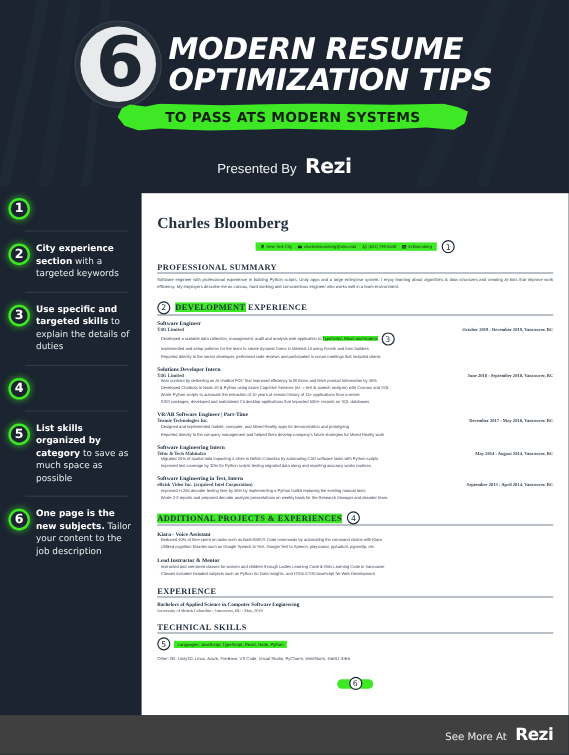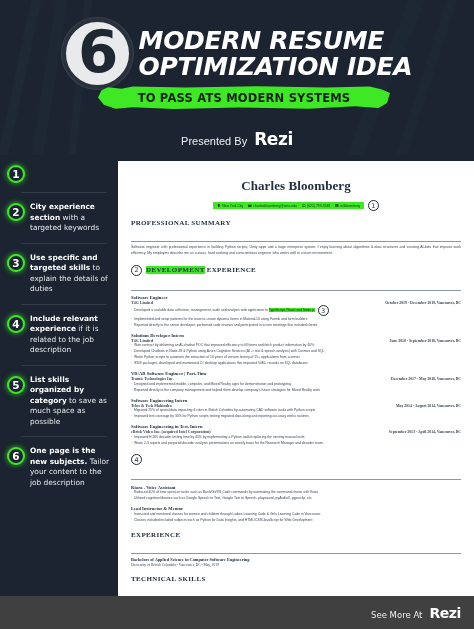--- a/index.html
+++ b/index.html
@@ -68,38 +68,38 @@
     color: #fff; font-size: 10.5px; font-weight: 700;
     font-family: "DejaVu Sans", sans-serif; margin-top: 1px;
     box-shadow: 0 0 5px 1px rgba(62,232,37,.55); }
   .tip-text { font-size: 7.4px; line-height: 1.42; color: #e9ebee;
     font-family: "DejaVu Sans", sans-serif; }
   .tip-text b { font-weight: 700; color: #fff; }
 
   
   .page { position: absolute; left: 118px; top: 6px; right: 0; bottom: 0;
     background: #ffffff; padding: 17px 13px 0 13px; }
-  .r-name { text-align: center; font-family: "Liberation Serif", serif;
+  .r-name { text-align: left; font-family: "Liberation Serif", serif;
     font-weight: 700; font-size: 13px; color: #23303f; letter-spacing: .1px; }
   .contact-row { display: flex; align-items: center; justify-content: center;
     gap: 4px; margin-top: 6px; position: relative; }
   .contact-hl { background: #3ee825; display: flex; align-items: center; gap: 5px;
     padding: 1.5px 4px; }
   .citem { display: flex; align-items: center; gap: 1.5px;
     font-size: 3.4px; color: #1d2a1a; font-family: "Liberation Sans", sans-serif;
     white-space: nowrap; }
   .cico { width: 3.6px; height: 3.6px; flex: 0 0 auto; }
   .marker { width: 11px; height: 11px; border-radius: 50%;
     border: 1px solid #1f2a37; background: #fff;
     display: inline-flex; align-items: center; justify-content: center;
     font-size: 6.5px; color: #1f2a37; font-family: "DejaVu Sans", sans-serif;
     flex: 0 0 auto; }
   .sec { margin-top: 8px; }
   .sec-head { display: flex; align-items: center; gap: 4px;
-    border-bottom: 1px solid #8b97a5; padding-bottom: 14px; }
+    border-bottom: 1px solid #8b97a5; padding-bottom: 0; }
   .sec-title { font-family: "Liberation Serif", serif; font-weight: 700;
     font-size: 7px; color: #23303f; letter-spacing: .35px; }
   .sec-title .hl { background: #3ee825; }
   .para { font-size: 3.5px; line-height: 1.65; color: #3b4653; margin-top: 3px;
     text-align: justify; font-family: "Liberation Sans", sans-serif; }
   .job { margin-top: 4.5px; }
   .job-title { font-size: 4.6px; font-weight: 700; color: #23303f;
     font-family: "Liberation Serif", serif; }
   .job-line { display: flex; justify-content: space-between; align-items: baseline; }
   .job-co { font-size: 4px; font-weight: 700; color: #3b4653;
@@ -139,21 +139,21 @@
 
   <div class="header">
     <div class="hdr-streaks"></div>
 
     <div class="title-row">
       <div class="big-six">
         <span>6</span>
       </div>
       <div class="title-lines">
         <div class="tl">MODERN RESUME</div>
-        <div class="tl">OPTIMIZATION IDEA</div>
+        <div class="tl">OPTIMIZATION TIPS</div>
       </div>
     </div>
 
     <div class="subbar-wrap">
       <div class="subbar"></div>
       <div class="dash1"></div>
       <div class="dash2"></div>
       <div class="dash3"></div>
       <div class="dash4"></div>
       <div class="subbar-txt">TO PASS ATS MODERN SYSTEMS</div>
@@ -177,21 +177,20 @@
           <div class="tip-text"><b>City experience section</b> with a targeted keywords</div>
         </div>
         <div class="sep"></div>
         <div class="tip">
           <div class="bullet">3</div>
           <div class="tip-text"><b>Use specific and targeted skills</b> to explain the details of duties</div>
         </div>
         <div class="sep"></div>
         <div class="tip">
           <div class="bullet">4</div>
-          <div class="tip-text"><b>Include relevant experience</b> if it is related to the job description</div>
         </div>
         <div class="sep"></div>
         <div class="tip">
           <div class="bullet">5</div>
           <div class="tip-text"><b>List skills organized by category</b> to save as much space as possible</div>
         </div>
         <div class="sep"></div>
         <div class="tip">
           <div class="bullet">6</div>
           <div class="tip-text"><b>One page is the new subjects.</b> Tailor your content to the job description</div>
@@ -323,20 +322,21 @@
               </div>
               <div style="display: flex; align-items: center; gap: 3px;">
                 <div class="bul">Wrote 2-3 reports and prepared decoder analysis presentations on weekly basis for the Research Manager and decoder team.</div>
               </div>
             </div>
           </div>
       </div>
 
       <div class="sec">
         <div class="sec-head">
+          <div class="sec-title"><span class="hl">ADDITIONAL PROJECTS &amp; EXPERIENCES</span></div>
           <div class="marker">4</div>
         </div>
         <div id="projects-host">
             <div class="job">
               <div class="job-title">Kiara - Voice Assistant</div>
               <div class="bul">Reduced 40% of time spent on tasks such as Bash/Git/VS Code commands by automating the command chains with Kiara</div>
               <div class="bul">Utilized cognition libraries such as Google Speech to Text, Google Text to Speech, playsound, pyAudio3, pyperclip, etc.</div>
             </div>
             <div class="job">
               <div class="job-title">Lead Instructor &amp; Mentor</div>

